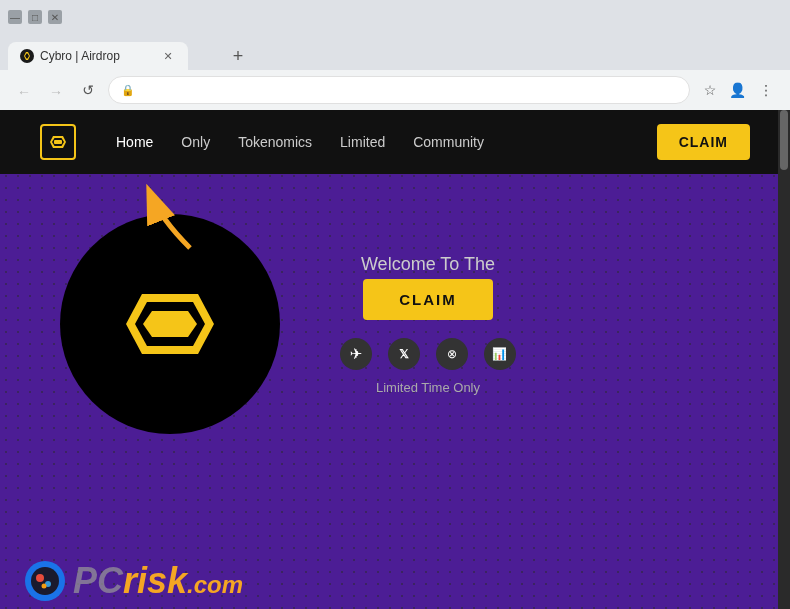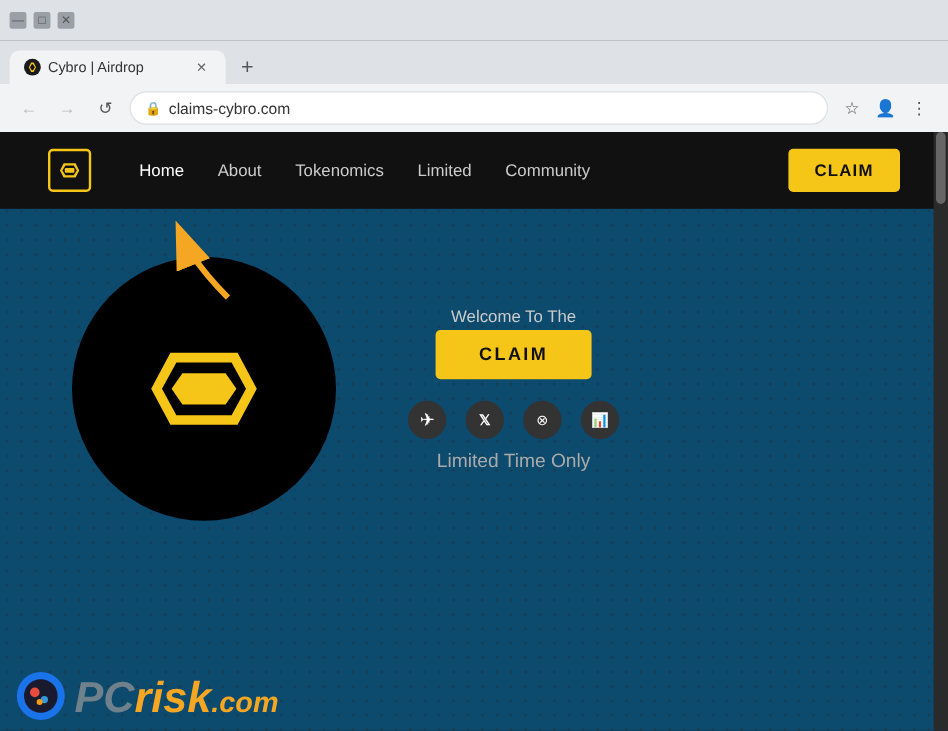--- a/index.html
+++ b/index.html
@@ -23,20 +23,21 @@
       display: flex; align-items: center; justify-content: center;
       font-size: 10px; color: #555;
       cursor: pointer;
     }
     .tab-bar {
       display: flex;
       align-items: flex-end;
       padding: 0 8px;
       height: 36px;
       background: #dee1e6;
+      gap: 32px;
     }
     .tab {
       display: flex;
       align-items: center;
       height: 28px;
       padding: 0 12px;
       background: #f1f3f4;
       border-radius: 8px 8px 0 0;
       font-size: 12px;
       color: #333;
@@ -108,21 +109,21 @@
       border-radius: 50%;
       cursor: pointer;
       color: #555;
       font-size: 14px;
     }
 
     
     .website {
       width: 790px;
       height: 500px;
-      background: #0c4a6e;
+      background: #4c1d95;
       position: relative;
       overflow: hidden;
     }
 
     
     .website::before {
       content: '';
       position: absolute;
       inset: 0;
       background-image: radial-gradient(circle, #2a2a2a 1px, transparent 1px);
@@ -194,21 +195,21 @@
     }
 
     
     .hero-text {
       display: flex;
       flex-direction: column;
       align-items: center;
     }
     .welcome-text {
       color: #ccc;
-      font-size: 14px;
+      font-size: 18px;
       margin-bottom: 4px;
     }
     .cybro-title {
       color: white;
       font-size: 72px;
       font-weight: 900;
       letter-spacing: 2px;
       line-height: 1;
       margin-bottom: 8px;
     }
@@ -238,38 +239,39 @@
       width: 32px; height: 32px;
       border-radius: 50%;
       background: #333;
       display: flex; align-items: center; justify-content: center;
       cursor: pointer;
       color: white;
       font-size: 15px;
     }
     .limited-text {
       color: #aaa;
-      font-size: 16px;
+      font-size: 13px;
     }
 
     
     .arrow-annotation {
       position: absolute;
       top: 68px;
       left: 130px;
       z-index: 20;
     }
 
     
     .watermark {
       position: absolute;
       bottom: 0;
       left: 0;
       display: flex;
-      padding: 8px 14px;
+      align-items: center;
+      padding: 8px 25px;
       z-index: 20;
     }
     .watermark-icon {
       width: 40px; height: 40px;
       background: #1a73e8;
       border-radius: 50%;
       display: flex; align-items: center; justify-content: center;
       margin-right: 8px;
       flex-shrink: 0;
     }
@@ -320,21 +322,20 @@
     </div>
     <div class="new-tab-btn">+</div>
   </div>
 
   <div class="address-bar-row">
     <div class="nav-btn disabled">←</div>
     <div class="nav-btn disabled">→</div>
     <div class="nav-btn">↺</div>
     <div class="address-bar">
       <span class="address-lock">🔒</span>
-      <span class="address-text">claims-cybro.com</span>
     </div>
     <div class="toolbar-icons">
       <div class="toolbar-icon">☆</div>
       <div class="toolbar-icon">👤</div>
       <div class="toolbar-icon">⋮</div>
     </div>
   </div>
 </div>
 
 <div class="website">
@@ -353,21 +354,21 @@
   <nav class="navbar">
     <div class="logo">
       <svg width="22" height="14" viewBox="0 0 22 14">
         <polygon points="3,7 6,1 16,1 19,7 16,13 6,13" fill="#f5c518"></polygon>
         <polygon points="5,7 7.5,3 14.5,3 17,7 14.5,11 7.5,11" fill="#111"></polygon>
         <rect x="7" y="5" width="8" height="4" rx="1" fill="#f5c518"></rect>
       </svg>
     </div>
     <div class="nav-links">
       <a class="nav-link active">Home</a>
-      <a class="nav-link">About</a>
+      <a class="nav-link">Only</a>
       <a class="nav-link">Tokenomics</a>
       <a class="nav-link">Limited</a>
       <a class="nav-link">Community</a>
     </div>
     <button class="nav-claim-btn">CLAIM</button>
   </nav>
 
   <div class="main-content">
 
     <div class="logo-circle">

